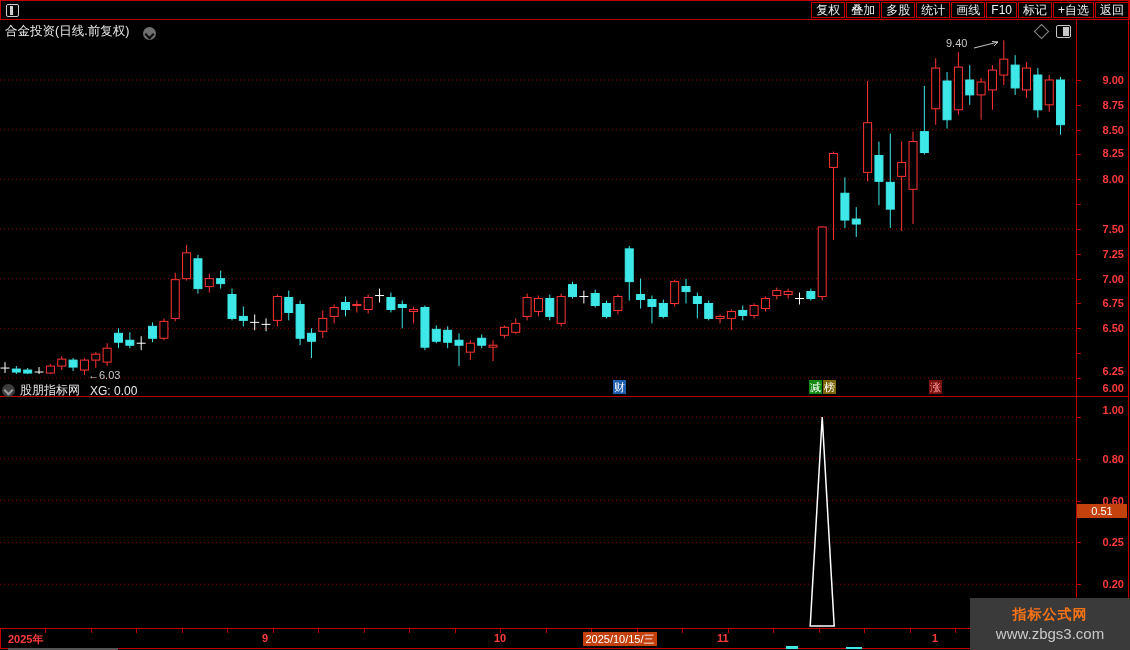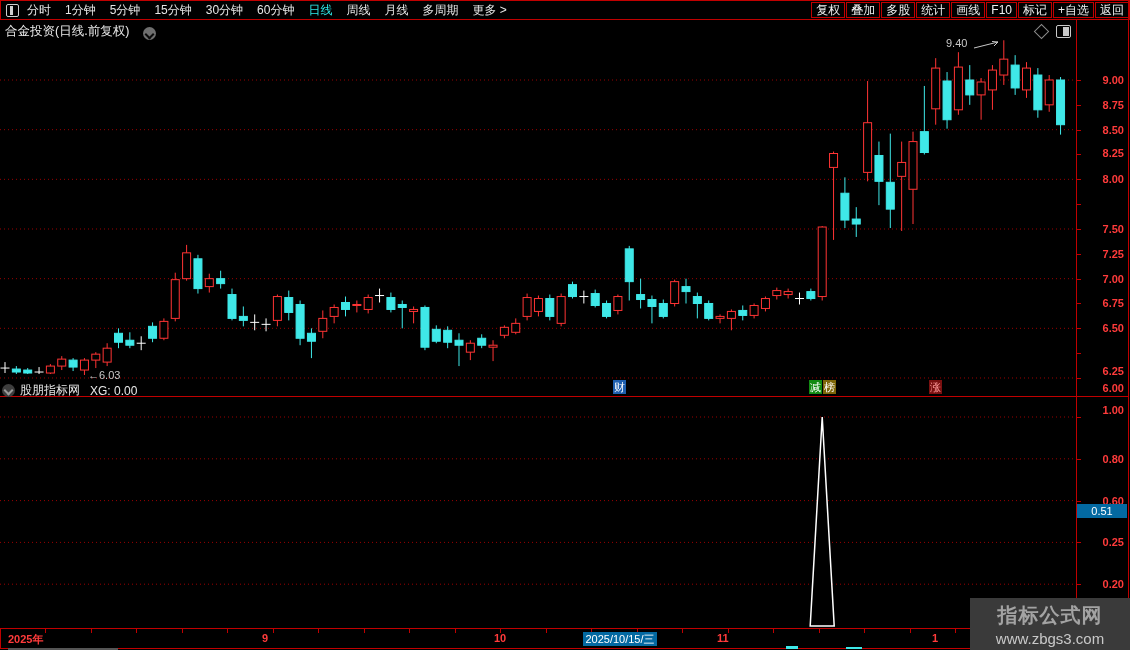--- a/index.html
+++ b/index.html
@@ -35,54 +35,41 @@
   .badge{position:absolute;top:380px;height:14px;line-height:14px;font-size:11px;padding:0 1px;
          color:#fff;white-space:nowrap;}
   .anno{position:absolute;color:#c8c8c8;font-size:11px;white-space:nowrap;}
   
   #ind-header{left:2px;top:382px;display:flex;align-items:center;}
   #ind-chev{width:13px;height:13px;border-radius:50%;background:#3e3e3e;position:relative;margin-right:5px;}
   #ind-chev:before{content:"";position:absolute;left:3px;top:3px;width:5px;height:5px;
         border-left:2px solid #9a9a9a;border-bottom:2px solid #9a9a9a;transform:rotate(-45deg);}
   #ind-name,#ind-value{color:#e8e8e8;font-size:12px;margin-right:10px;}
   
-  .blue-box{position:absolute;background:#0369a1;color:#fff;font-size:11px;
+  .blue-box{position:absolute;background:#c2410c;color:#fff;font-size:11px;
             text-align:center;line-height:14px;height:14px;}
   
   #timeline{left:0;top:628px;width:1128px;height:19px;border-top:1px solid #c00000;
             border-bottom:1px solid #c00000;border-left:1px solid #c00000;background:#000;}
   .tl-label{position:absolute;top:632px;color:#ff3b3b;font-size:11px;font-weight:bold;white-space:nowrap;}
   .tl-tick{position:absolute;top:629px;width:1px;height:4px;background:#c00000;}
   
   #watermark{left:970px;top:598px;width:160px;height:52px;background:#3a3a3a;z-index:30;
              display:flex;flex-direction:column;align-items:center;justify-content:center;}
-  #wm1{color:#a3a3a3;font-size:20px;font-weight:bold;letter-spacing:1px;}
+  #wm1{color:#f97316;font-size:14px;font-weight:bold;letter-spacing:1px;}
   #wm2{color:#c9c9c9;font-size:15px;margin-top:1px;}
   .frag{position:absolute;z-index:5;}
 </style>
 </head>
 <body>
 
 <div id="screen">
 
   <div id="toolbar" class="abs">
     <span id="win-icon"></span>
-    <span id="period-list" style="display: flex;">
-        <span class="period">分时</span>
-        <span class="period">1分钟</span>
-        <span class="period">5分钟</span>
-        <span class="period">15分钟</span>
-        <span class="period">30分钟</span>
-        <span class="period">60分钟</span>
-        <span class="period active">日线</span>
-        <span class="period">周线</span>
-        <span class="period">月线</span>
-        <span class="period">多周期</span>
-        <span class="period">更多 &gt;</span>
-      </span>
     <span id="right-buttons">
         <span class="rbtn">复权</span>
         <span class="rbtn">叠加</span>
         <span class="rbtn">多股</span>
         <span class="rbtn">统计</span>
         <span class="rbtn">画线</span>
         <span class="rbtn">F10</span>
         <span class="rbtn">标记</span>
         <span class="rbtn">+自选</span>
         <span class="rbtn">返回</span>

